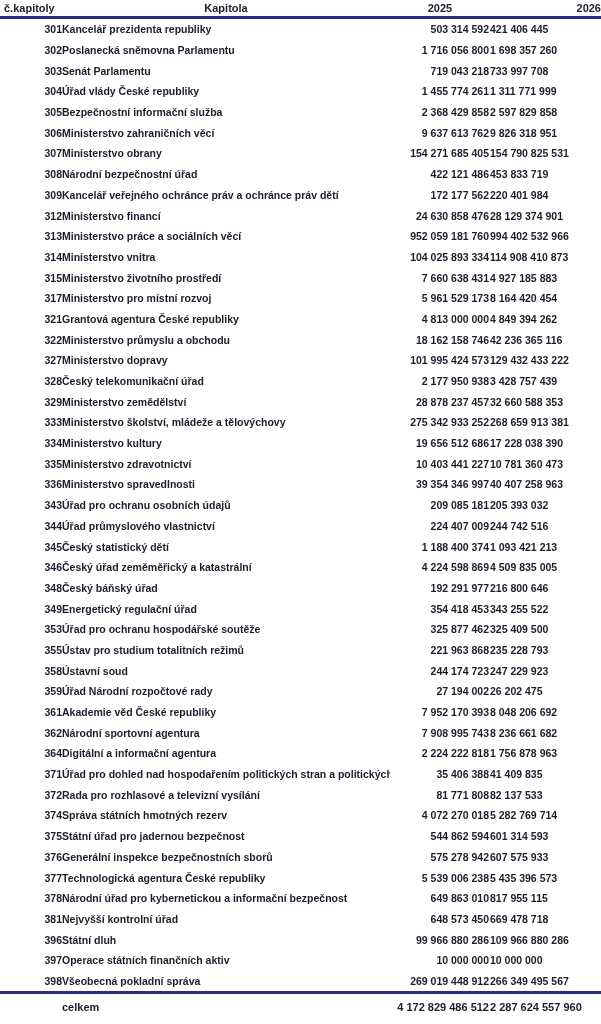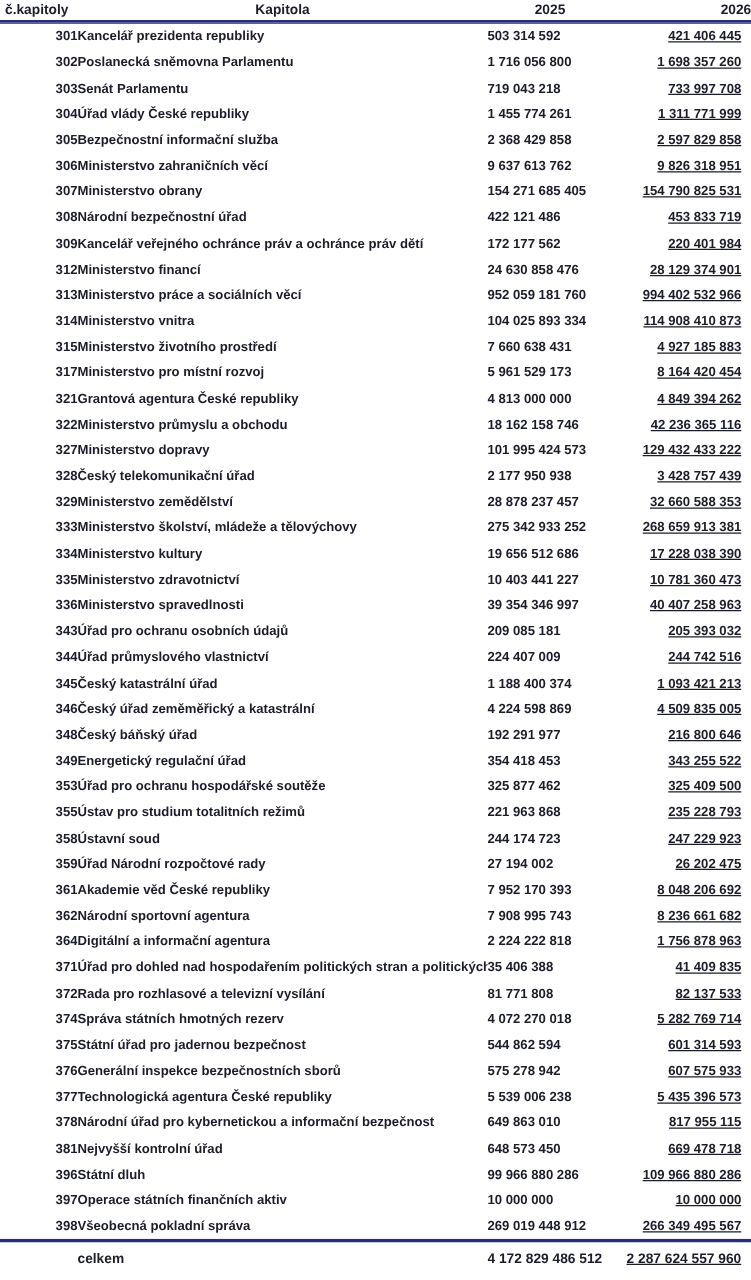--- a/index.html
+++ b/index.html
@@ -45,22 +45,22 @@
   tbody td, tfoot td {
     font-size: 10.5px;
     height: 20.7px;
     padding: 0;
     vertical-align: middle;
     white-space: nowrap;
     overflow: hidden;
   }
   td:nth-child(1) { text-align: right; }
   td:nth-child(2) { text-align: left; }
-  td:nth-child(3) { padding-right: 1px; }
-  td:nth-child(4) { text-align: right; padding-right: 8px; text-decoration: underline; }
+  td:nth-child(3) { text-align: right; padding-right: 1px; }
+  td:nth-child(4) { text-align: left; padding-right: 8px; }
 
   tr.sep td { height: auto; padding: 0; }
   .thick-thin {
     height: 2px;
     border-top: 2.5px solid var(--border);
     border-bottom: 1px solid var(--border);
   }
   .thin-thick {
     height: 2px;
     border-top: 1px solid var(--border);
@@ -237,21 +237,21 @@
         <td>205 393 032</td>
       </tr>
       <tr>
         <td>344</td>
         <td>Úřad průmyslového vlastnictví</td>
         <td>224 407 009</td>
         <td>244 742 516</td>
       </tr>
       <tr>
         <td>345</td>
-        <td>Český katastrální úřad</td>
+        <td>Český statistický dětí</td>
         <td>1 188 400 374</td>
         <td>1 093 421 213</td>
       </tr>
       <tr>
         <td>346</td>
         <td>Český úřad zeměměřický a katastrální</td>
         <td>4 224 598 869</td>
         <td>4 509 835 005</td>
       </tr>
       <tr>

